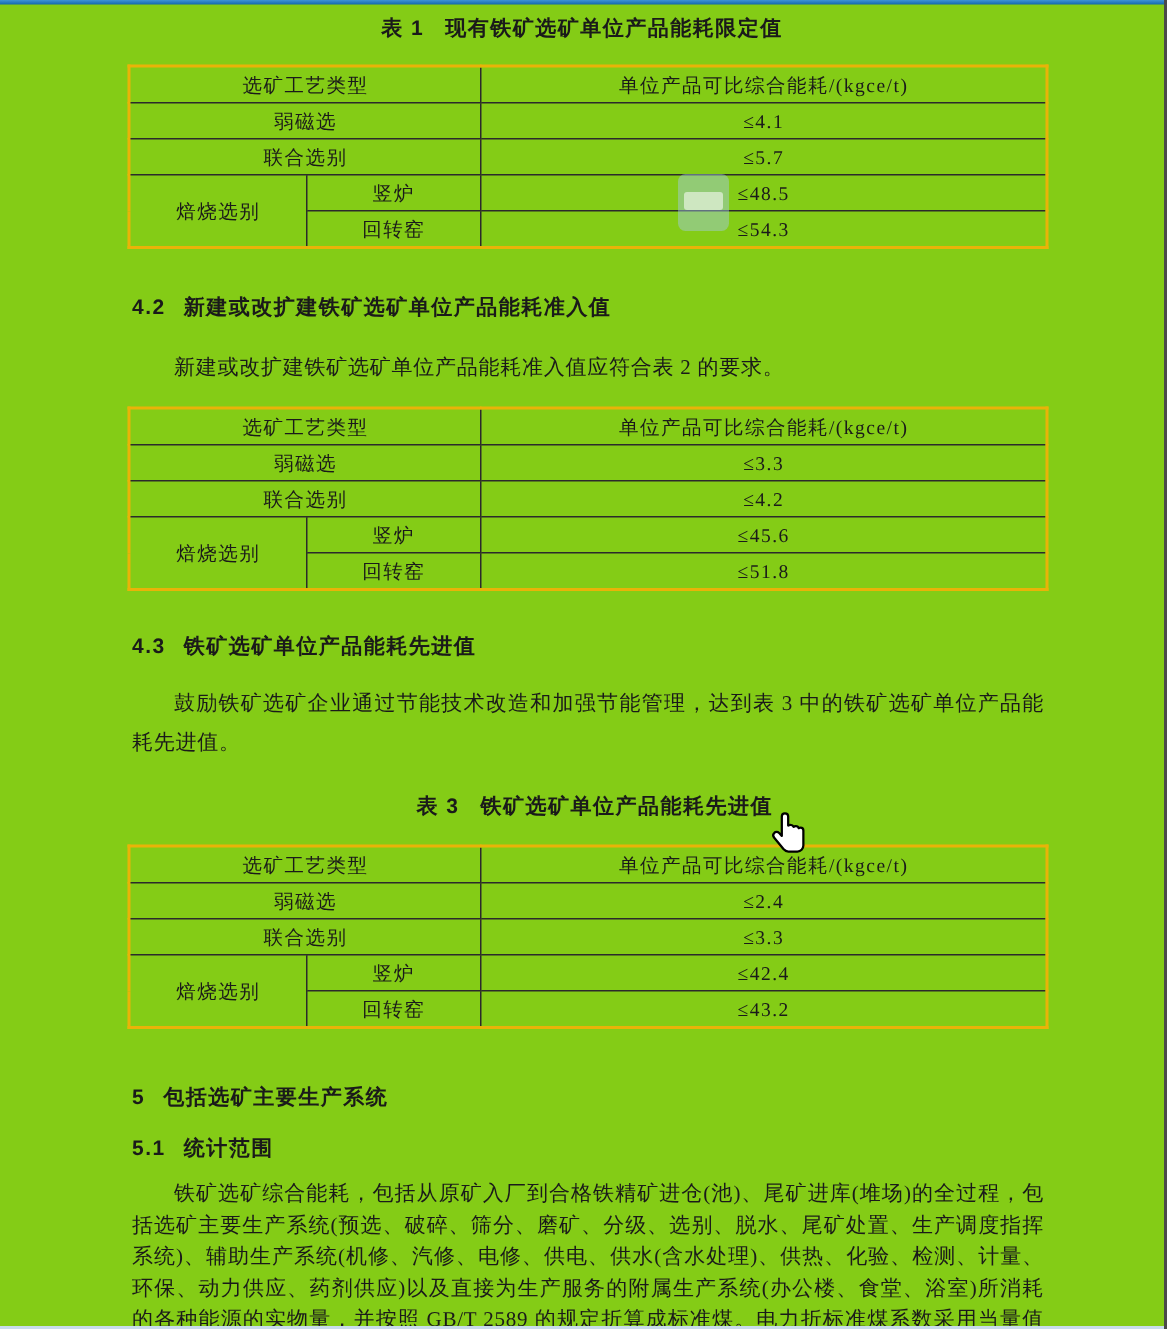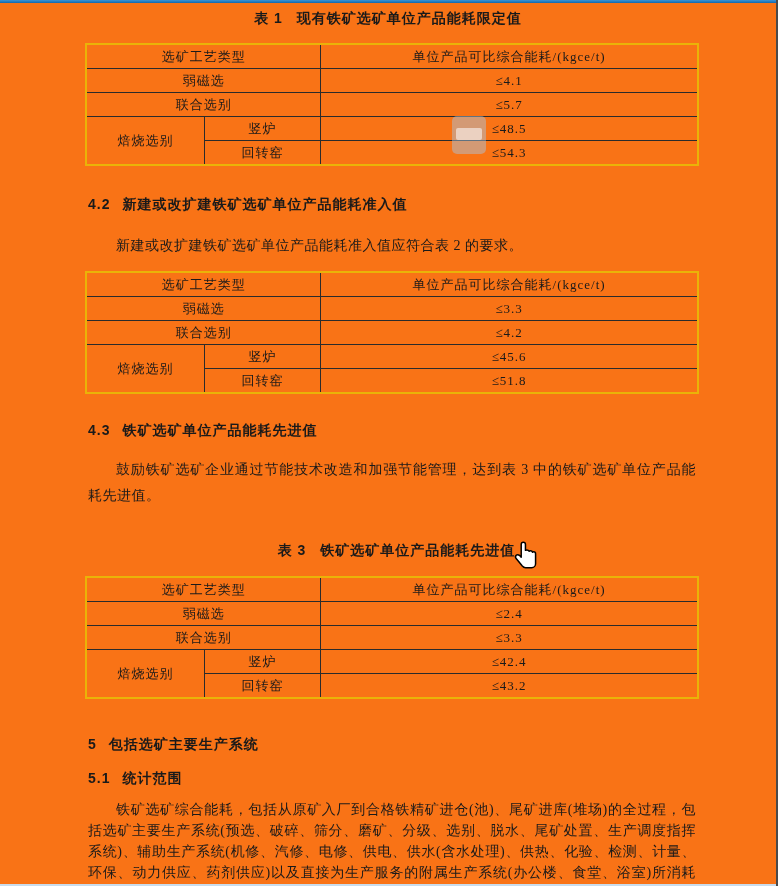--- a/index.html
+++ b/index.html
@@ -1,38 +1,38 @@
 <!DOCTYPE html>
 <html><head>
 <meta charset="utf-8">
 <style>
   html,body{margin:0;padding:0;}
   body{background:#e8e8e8;}
   .page{
     position:relative;
     width:778px;height:886px;
-    background:#f97316;
+    background:#84cc16;
     overflow:hidden;
     font-family:"Liberation Serif","DejaVu Serif",serif;
     color:#1a1a1a;
   }
   .top-rule{position:absolute;top:0;left:0;width:100%;height:3px;background:linear-gradient(#3e94d6,#1268ad);}
   .bottom-rule{position:absolute;bottom:0;left:0;width:100%;height:2px;background:#c9dcec;}
   .right-edge{position:absolute;top:0;right:0;width:2px;height:100%;background:#4a4a4a;}
   .content{position:absolute;top:3px;left:0;width:776px;}
 
   .table-caption{
     text-align:center;
     font-family:"Liberation Sans","DejaVu Sans",sans-serif;
     font-weight:bold;font-size:14px;letter-spacing:1px;
     margin:0;
   }
   .cap1{margin-top:7px;}
   .cap2{margin-top:22px;}
-  .cap3{margin-top:33px;padding-left:17px;}
+  .cap3{margin-top:20px;padding-left:17px;}
   .caption-gap{display:inline-block;width:14px;}
 
   table.spec{
     border-collapse:collapse;
     margin-left:85px;
     width:614px;
     table-layout:fixed;
     border:2px solid #eab308;
   }
   .t1{margin-top:15px;}

